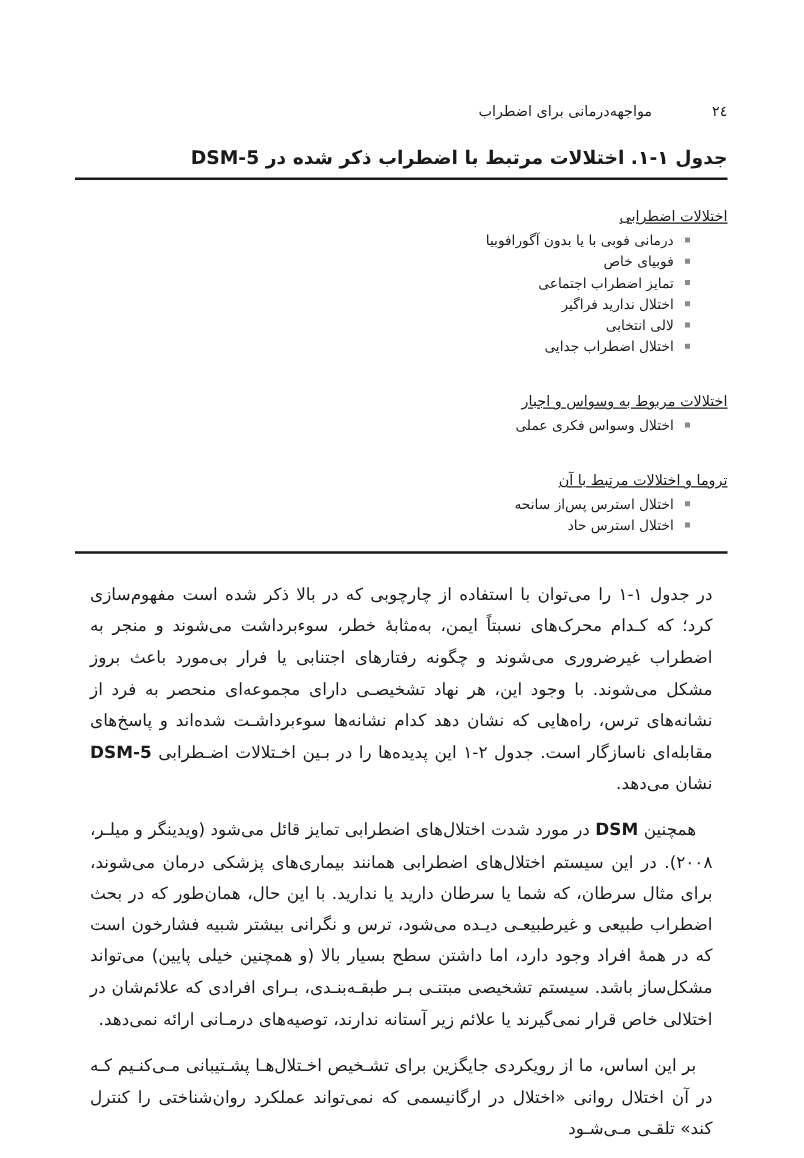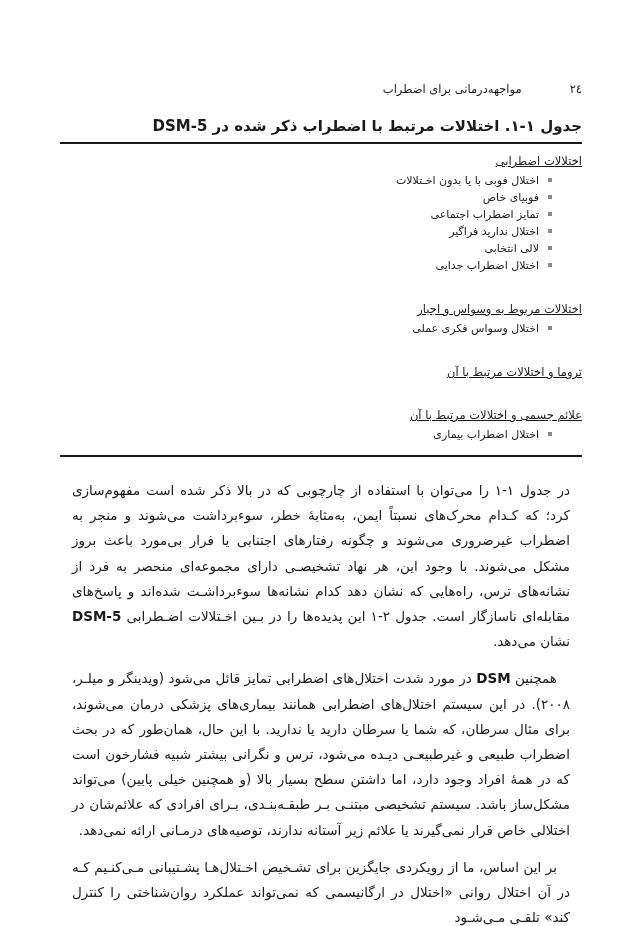--- a/index.html
+++ b/index.html
@@ -26,21 +26,21 @@
   .caption {
     margin-top: 21px;
     font-weight: 700;
     font-size: 15px;
     line-height: 17px;
   }
   .dtable {
     margin-top: 7px;
     border-top: 2px solid #1a1a1a;
     border-bottom: 2px solid #1a1a1a;
-    padding: 8px 0 12px;
+    padding: 20px 0 12px;
   }
   .tsec { margin-top: 28px; }
   .tsec:first-child { margin-top: 2px; }
   .thead {
     font-size: 11.5px;
     line-height: 15px;
     text-decoration: underline;
   }
   .titems {
     list-style: none;
@@ -76,46 +76,44 @@
     <span class="run-head">مواجهه‌درمانی برای اضطراب</span>
   </header>
 
   <div class="caption">جدول ۱-۱. اختلالات مرتبط با اضطراب ذکر شده در DSM-5</div>
 
   <div class="dtable">
 
     <section class="tsec">
       <div class="thead">اختلالات اضطرابی</div>
       <ul class="titems">
-        <li><span class="blt"></span><span>اختلال فوبی با یا بدون اخـتلالات</span></li>
+        <li><span class="blt"></span><span>درمانی فوبی با یا بدون آگورافوبیا</span></li>
         <li><span class="blt"></span><span>فوبیای خاص</span></li>
         <li><span class="blt"></span><span>تمایز اضطراب اجتماعی</span></li>
         <li><span class="blt"></span><span>اختلال ندارید فراگیر</span></li>
         <li><span class="blt"></span><span>لالی انتخابی</span></li>
         <li><span class="blt"></span><span>اختلال اضطراب جدایی</span></li>
       </ul>
     </section>
 
     <section class="tsec">
       <div class="thead">اختلالات مربوط به وسواس و اجبار</div>
       <ul class="titems">
         <li><span class="blt"></span><span>اختلال وسواس فکری عملی</span></li>
       </ul>
     </section>
 
     <section class="tsec">
       <div class="thead">تروما و اختلالات مرتبط با آن</div>
+      <ul class="titems">
+        <li><span class="blt"></span><span>اختلال استرس پس‌از سانحه</span></li>
+        <li><span class="blt"></span><span>اختلال استرس حاد</span></li>
+      </ul>
     </section>
 
-    <section class="tsec">
-      <div class="thead">علائم جسمی و اختلالات مرتبط با آن</div>
-      <ul class="titems">
-        <li><span class="blt"></span><span>اختلال اضطراب بیماری</span></li>
-      </ul>
-    </section>
 
   </div>
 
   <main class="bodytext">
     <p><span>در جدول ۱-۱ را می‌توان با استفاده از چارچوبی که در بالا ذکر شده است مفهوم‌سازی کرد؛ که کـدام محرک‌های نسبتاً ایمن، به‌مثابهٔ خطر، سوءبرداشت می‌شوند و منجر به اضطراب غیرضروری می‌شوند و چگونه رفتارهای اجتنابی یا فرار بی‌مورد باعث بروز مشکل می‌شوند. با وجود این، هر نهاد تشخیصـی دارای مجموعه‌ای منحصر به فرد از نشانه‌های ترس، راه‌هایی که نشان دهد کدام نشانه‌ها سوءبرداشـت شده‌اند و پاسخ‌های مقابله‌ای ناسازگار است. جدول ۲-۱ این پدیده‌ها را در بـین اخـتلالات اضـطرابی </span><span class="b">DSM-5</span><span> نشان می‌دهد.</span></p>
     <p class="indent"><span>همچنین </span><span class="b">DSM</span><span> در مورد شدت اختلال‌های اضطرابی تمایز قائل می‌شود (ویدینگر و میلـر، ۲۰۰۸). در این سیستم اختلال‌های اضطرابی همانند بیماری‌های پزشکی درمان می‌شوند، برای مثال سرطان، که شما یا سرطان دارید یا ندارید. با این حال، همان‌طور که در بحث اضطراب طبیعی و غیرطبیعـی دیـده می‌شود، ترس و نگرانی بیشتر شبیه فشارخون است که در همهٔ افراد وجود دارد، اما داشتن سطح بسیار بالا (و همچنین خیلی پایین) می‌تواند مشکل‌ساز باشد. سیستم تشخیصی مبتنـی بـر طبقـه‌بنـدی، بـرای افرادی که علائم‌شان در اختلالی خاص قرار نمی‌گیرند یا علائم زیر آستانه ندارند، توصیه‌های درمـانی ارائه نمی‌دهد.</span></p>
     <p class="indent"><span>بر این اساس، ما از رویکردی جایگزین برای تشـخیص اخـتلال‌هـا پشـتیبانی مـی‌کنـیم کـه در آن اختلال روانی «اختلال در ارگانیسمی که نمی‌تواند عملکرد روان‌شناختی را کنترل کند» تلقـی مـی‌شـود</span></p>
   </main>
 
 </div>

